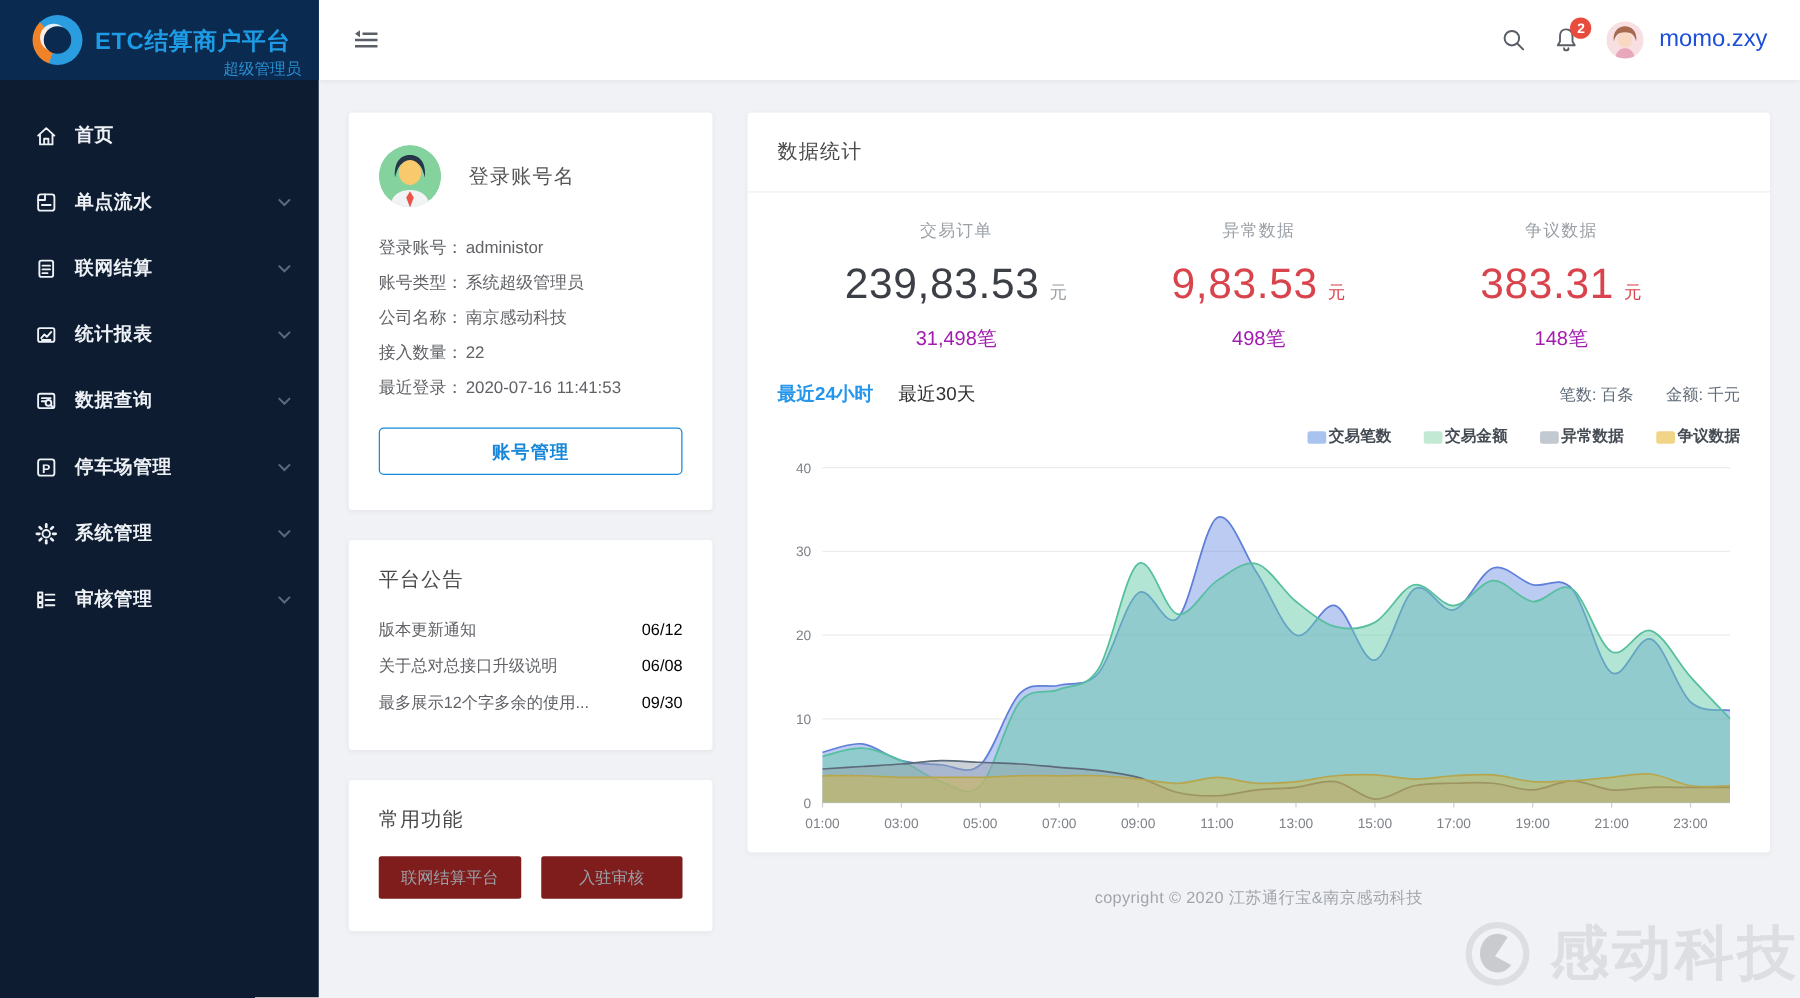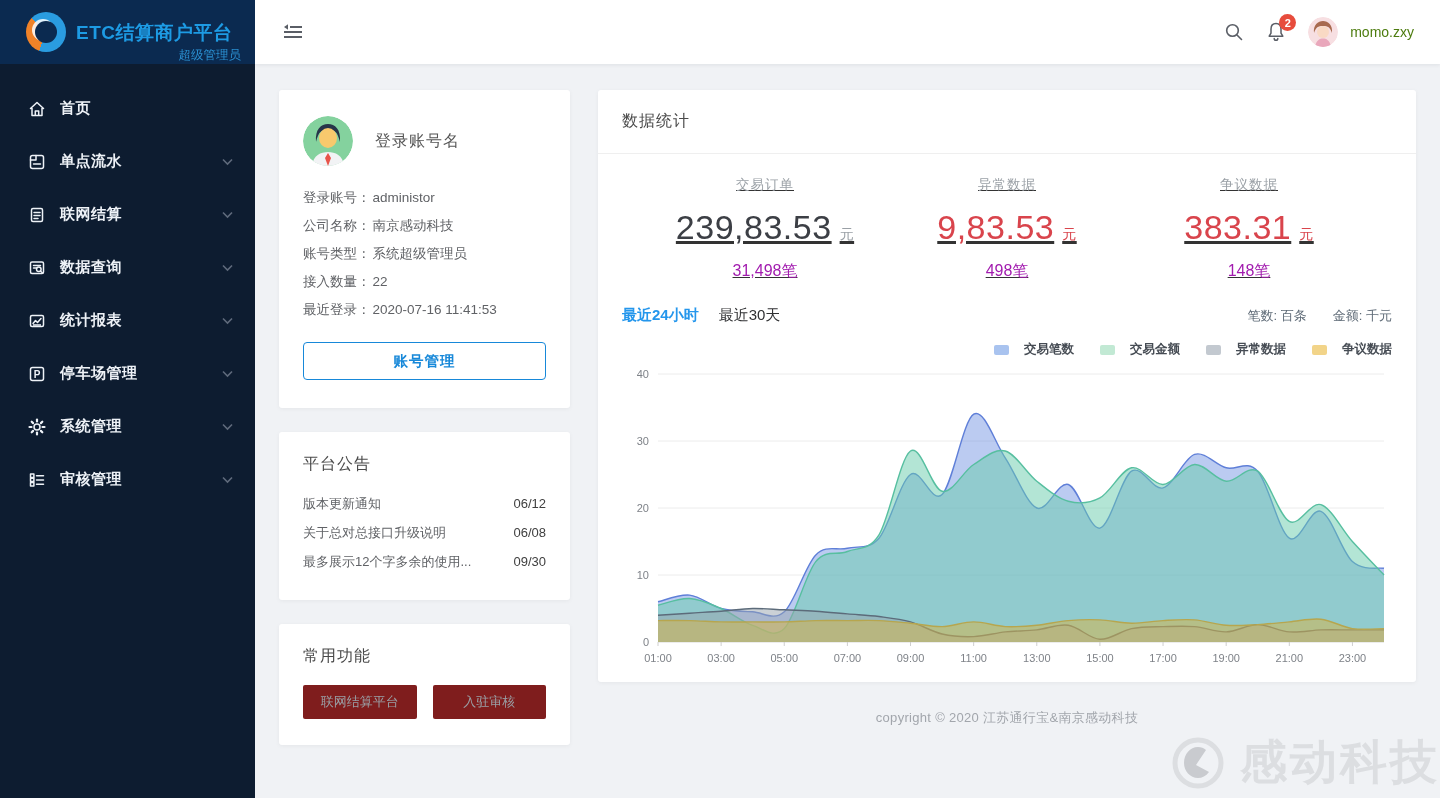--- a/index.html
+++ b/index.html
@@ -29,21 +29,21 @@
             box-shadow:0 1px 4px rgba(0,21,41,.08); display:flex; align-items:center;
             justify-content:space-between; padding:0 26px 0 28px; z-index:4; }
   .collapse-btn { cursor:pointer; display:inline-flex; }
   .topbar-right { display:flex; align-items:center; gap:22px; }
   .icon-btn { cursor:pointer; display:inline-flex; }
   .bell-wrap { position:relative; cursor:pointer; display:inline-flex; }
   .badge { position:absolute; top:-7px; right:-10px; min-width:17px; height:17px; border-radius:9px;
            background:#e74c3c; color:#fff; font-size:11px; font-weight:700; display:flex;
            align-items:center; justify-content:center; padding:0 4px; }
   .tb-avatar { width:30px; height:30px; border-radius:50%; overflow:hidden; cursor:pointer; flex:none; }
-  .uname { font-size:14px; color:#4d7c0f; cursor:pointer; margin-left:-10px; }
+  .uname { font-size:19px; color:#1d4ed8; cursor:pointer; margin-left:-10px; }
 
   
   .content { position:absolute; left:255px; right:0; top:64px; bottom:0; padding:26px 24px 0; overflow:hidden; }
   .cols { display:flex; gap:28px; align-items:flex-start; }
   .left-col { width:291px; flex:none; display:flex; flex-direction:column; gap:24px; }
   .right-col { flex:1; min-width:0; }
   .card { background:#fff; border-radius:3px; box-shadow:0 1px 4px rgba(0,0,0,.05); }
 
   
   .user-card { padding:26px 24px 28px; }
@@ -54,43 +54,43 @@
   .uc-field .val { margin-left:2px; }
   .uc-btn { margin-top:18px; width:100%; height:38px; background:#fff; border:1px solid #1788d9;
             color:#1788d9; font-size:14.5px; font-weight:600; border-radius:4px; cursor:pointer; letter-spacing:1px; }
 
   
   .ann-card { padding:22px 24px 24px; }
   .card-title { font-size:16px; color:#4a4a4a; letter-spacing:1px; }
   .ann-list { margin-top:14px; }
   .ann-row { display:flex; justify-content:space-between; font-size:13px; line-height:29px; cursor:pointer; }
   .ann-row .txt { color:#606266; overflow:hidden; text-overflow:ellipsis; white-space:nowrap; }
-  .ann-row .date { color:#404040; margin-left:10px; flex:none; }
+  .ann-row .date { color:#000000; margin-left:10px; flex:none; }
 
   
   .qa-card { padding:22px 24px 26px; }
   .qa-btns { margin-top:18px; display:flex; gap:16px; }
   .qa-btn { flex:1; height:34px; background:#7f1d1d; border:none; color:#9aa0a6; font-size:13px;
             border-radius:2px; cursor:pointer; }
 
   
   .stats-head { padding:21px 24px; border-bottom:1px solid #efefef; }
-  .stats-row { display:flex; padding:22px 46px 0;text-decoration:underline; }
+  .stats-row { display:flex; padding:22px 46px 0; }
   .stat { flex:1; text-align:center; }
   .stat-label { font-size:13.5px; color:#9aa0a6; letter-spacing:1px; }
   .stat-value-line { margin-top:14px; font-size:34px; letter-spacing:.5px; }
   .stat-unit { font-size:14px; margin-left:8px; }
   .stat-count { margin-top:14px; font-size:16px; color:#a21caf; }
   .tabs-row { display:flex; align-items:center; justify-content:space-between; padding:24px 24px 0; }
   .tabs { display:flex; gap:20px; }
   .tab { font-size:15px; color:#303133; cursor:pointer; }
   .tab.active { color:#2496ec; font-weight:700; }
   .unit-notes { display:flex; gap:26px; font-size:13px; color:#5f6b77; }
   .legend-row { display:flex; justify-content:flex-end; gap:26px; padding:16px 24px 0; }
-  .legend-item { display:flex; align-items:center; gap:15px; cursor:pointer; }
+  .legend-item { display:flex; align-items:center; gap:2px; cursor:pointer; }
   .legend-swatch { width:15px; height:10px; border-radius:2px; }
   .legend-label { font-size:12.5px; font-weight:700; color:#464c54; }
   .chart-wrap { padding:2px 24px 14px; }
   #chart-svg { width:100%; height:308px; display:block; }
   #chart-svg text { font-family:"Liberation Sans","DejaVu Sans",sans-serif; font-size:11px; fill:#7e8288; }
 
   .footer { text-align:center; font-size:13px; color:#a2a6ac; padding:27px 0 0; letter-spacing:.3px; }
 
   
   .watermark { position:absolute; right:0; bottom:4px; display:flex; align-items:center; gap:16px;
@@ -144,42 +144,42 @@
       <span class="mi-label">联网结算</span>
       <span class="mi-chevron">
           <svg viewBox="0 0 11 8">
             <polyline points="1,1.5 5.5,6 10,1.5" fill="none" stroke="#8a93a3" stroke-width="1.6"></polyline>
           </svg>
         </span>
     </div>
     <div class="menu-item">
       <span class="mi-icon">
           <svg viewBox="0 0 18 18">
+            <rect class="stroke" x="2.5" y="3.5" width="13" height="11" rx="1.5"></rect>
+            <path class="stroke" d="M5 11.5 L7.5 8.5 L9.5 10.5 L13 6.5"></path>
+            <path d="M5 13 H13" stroke="#eef2f7" stroke-width="1.5"></path>
+          </svg>
+        </span>
+      <span class="mi-label">统计报表</span>
+      <span class="mi-chevron">
+          <svg viewBox="0 0 11 8">
+            <polyline points="1,1.5 5.5,6 10,1.5" fill="none" stroke="#8a93a3" stroke-width="1.6"></polyline>
+          </svg>
+        </span>
+    </div>
+    <div class="menu-item">
+      <span class="mi-icon">
+          <svg viewBox="0 0 18 18">
             <rect class="stroke" x="2.5" y="3" width="13" height="11.5" rx="1.5"></rect>
             <path class="stroke" d="M5.5 6.5 H12.5 M5.5 9 H8.5"></path>
             <circle class="stroke" cx="10.8" cy="10.3" r="2.3"></circle>
             <path class="stroke" d="M12.5 12 L14.5 14"></path>
           </svg>
         </span>
       <span class="mi-label">数据查询</span>
-      <span class="mi-chevron">
-          <svg viewBox="0 0 11 8">
-            <polyline points="1,1.5 5.5,6 10,1.5" fill="none" stroke="#8a93a3" stroke-width="1.6"></polyline>
-          </svg>
-        </span>
-    </div>
-    <div class="menu-item">
-      <span class="mi-icon">
-          <svg viewBox="0 0 18 18">
-            <rect class="stroke" x="2.5" y="3.5" width="13" height="11" rx="1.5"></rect>
-            <path class="stroke" d="M5 11.5 L7.5 8.5 L9.5 10.5 L13 6.5"></path>
-            <path d="M5 13 H13" stroke="#eef2f7" stroke-width="1.5"></path>
-          </svg>
-        </span>
-      <span class="mi-label">统计报表</span>
       <span class="mi-chevron">
           <svg viewBox="0 0 11 8">
             <polyline points="1,1.5 5.5,6 10,1.5" fill="none" stroke="#8a93a3" stroke-width="1.6"></polyline>
           </svg>
         </span>
     </div>
     <div class="menu-item">
       <span class="mi-icon">
           <svg viewBox="0 0 18 18">
             <rect class="stroke" x="2.5" y="2.5" width="13" height="13" rx="2"></rect>
@@ -291,26 +291,26 @@
                 <path d="M25 37 L22 42 L25 50 L28 42 Z" fill="#e8544a"></path>
               </svg>
           </span>
           <span class="uc-name">登录账号名</span>
         </div>
         <div class="uc-field">
             <span class="lbl">登录账号：</span>
             <span class="val">administor</span>
           </div>
         <div class="uc-field">
+            <span class="lbl">账号类型：</span>
+            <span class="val">系统超级管理员</span>
+          </div>
+        <div class="uc-field">
             <span class="lbl">公司名称：</span>
             <span class="val">南京感动科技</span>
-          </div>
-        <div class="uc-field">
-            <span class="lbl">账号类型：</span>
-            <span class="val">系统超级管理员</span>
           </div>
         <div class="uc-field">
             <span class="lbl">接入数量：</span>
             <span class="val">22</span>
           </div>
         <div class="uc-field">
             <span class="lbl">最近登录：</span>
             <span class="val">2020-07-16  11:41:53</span>
           </div>
         <button class="uc-btn">账号管理</button>

